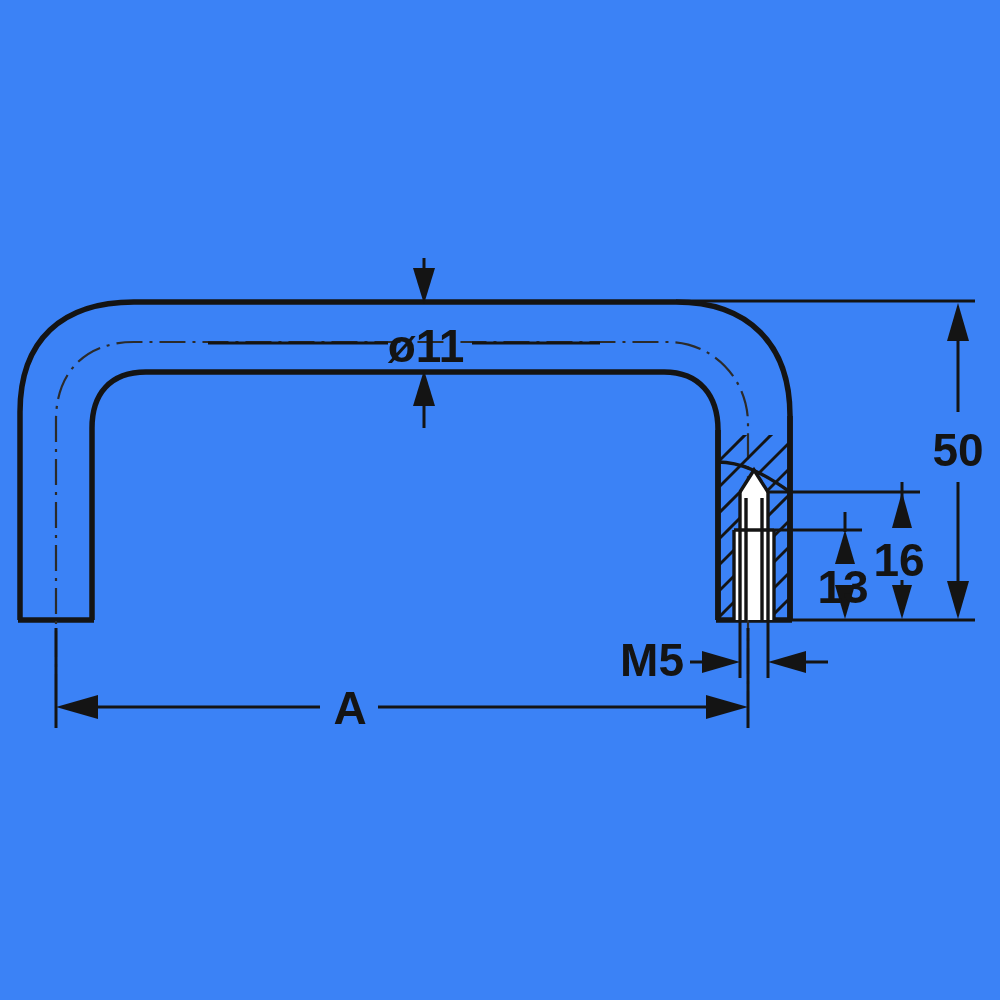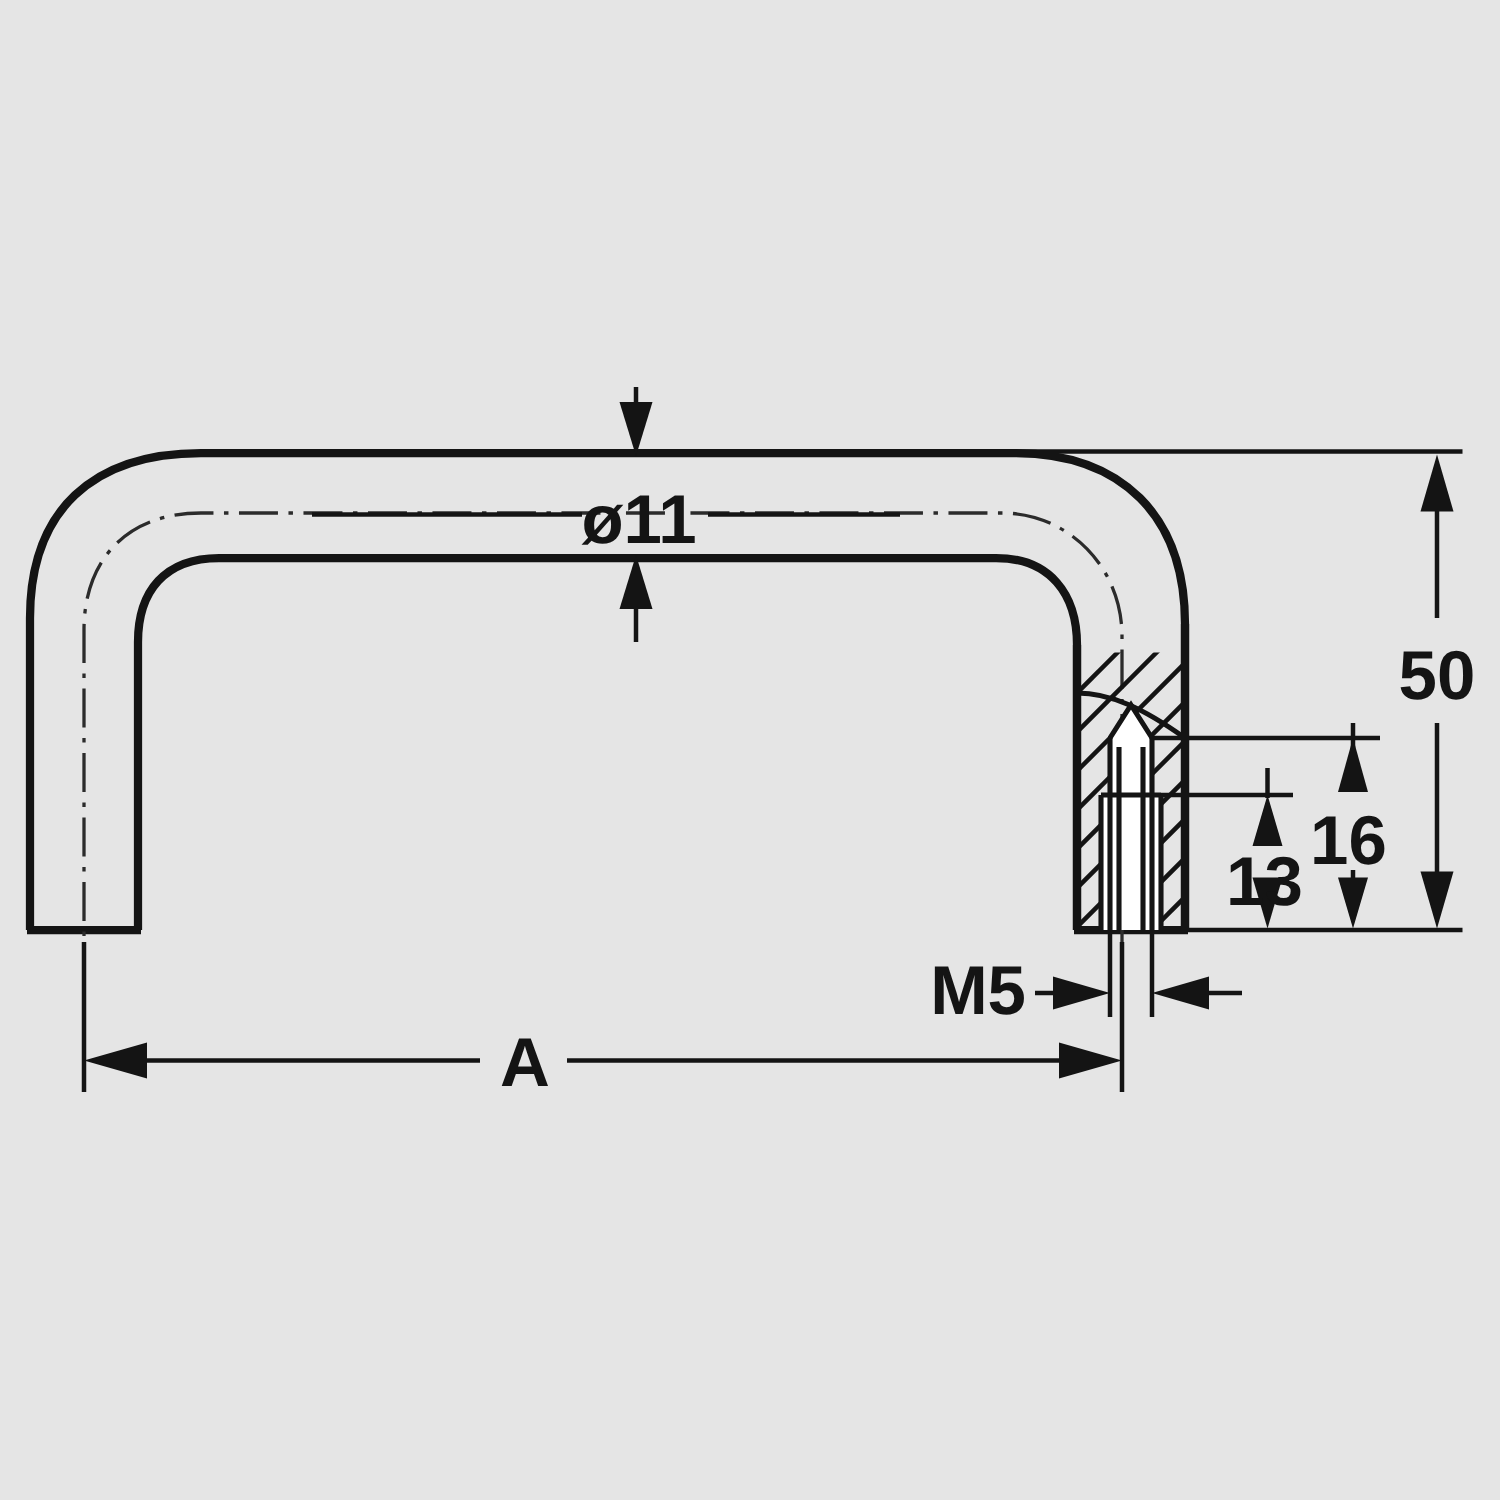--- a/index.html
+++ b/index.html
@@ -10,21 +10,21 @@
   body {
     width: 1000px;
     height: 1000px;
     font-family: "Liberation Sans", sans-serif;
     overflow: hidden;
   }
   #drawing-root {
     position: relative;
     width: 1000px;
     height: 1000px;
-    background: #e5e5e5;
+    background: #3b82f6;
   }
   svg#tech-drawing {
     display: block;
     width: 1000px;
     height: 1000px;
   }
   .dim-text {
     font-family: "Liberation Sans", sans-serif;
     font-weight: bold;
     fill: #141414;

